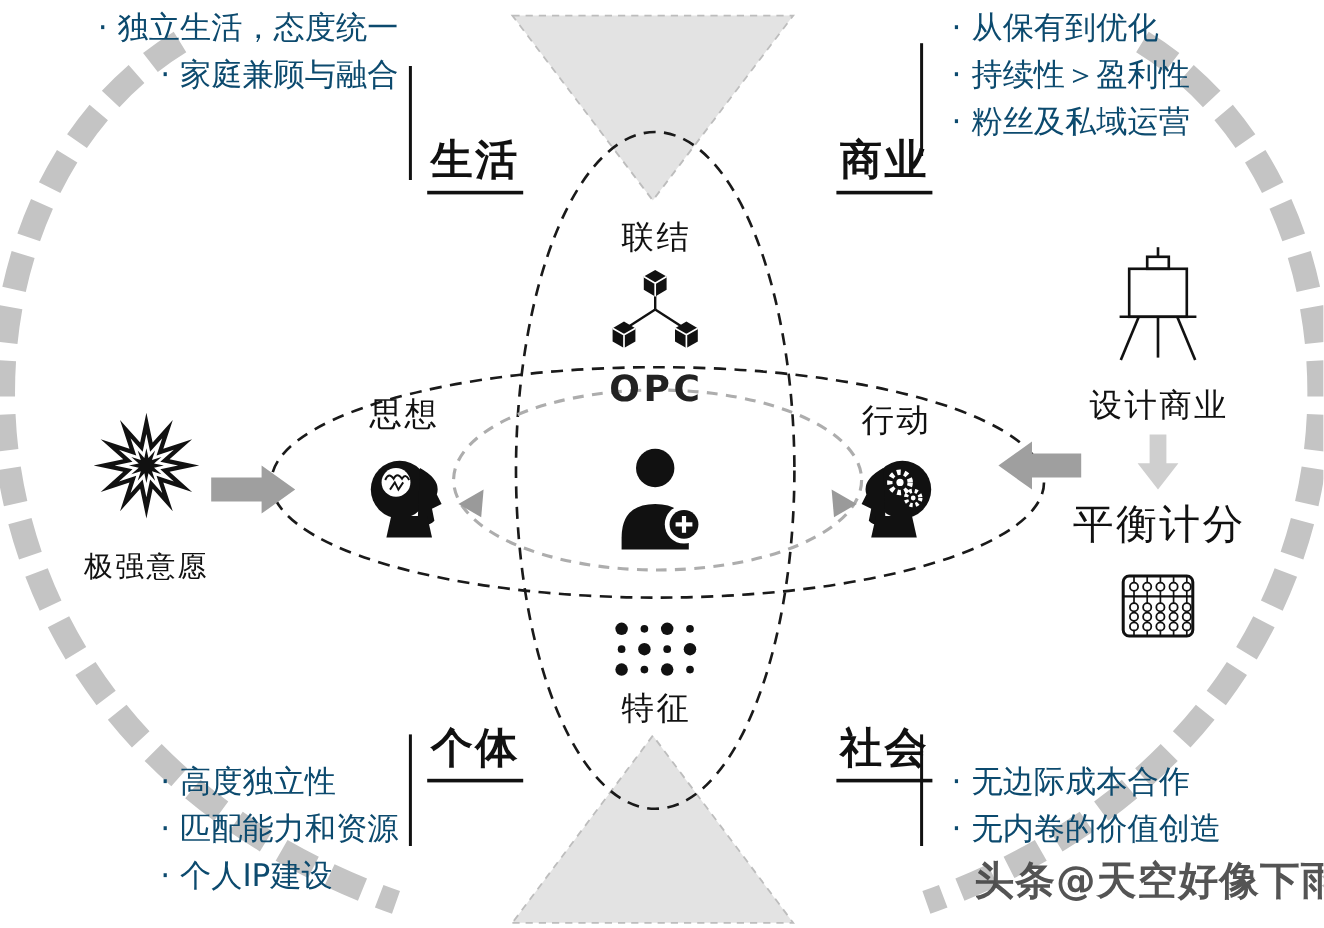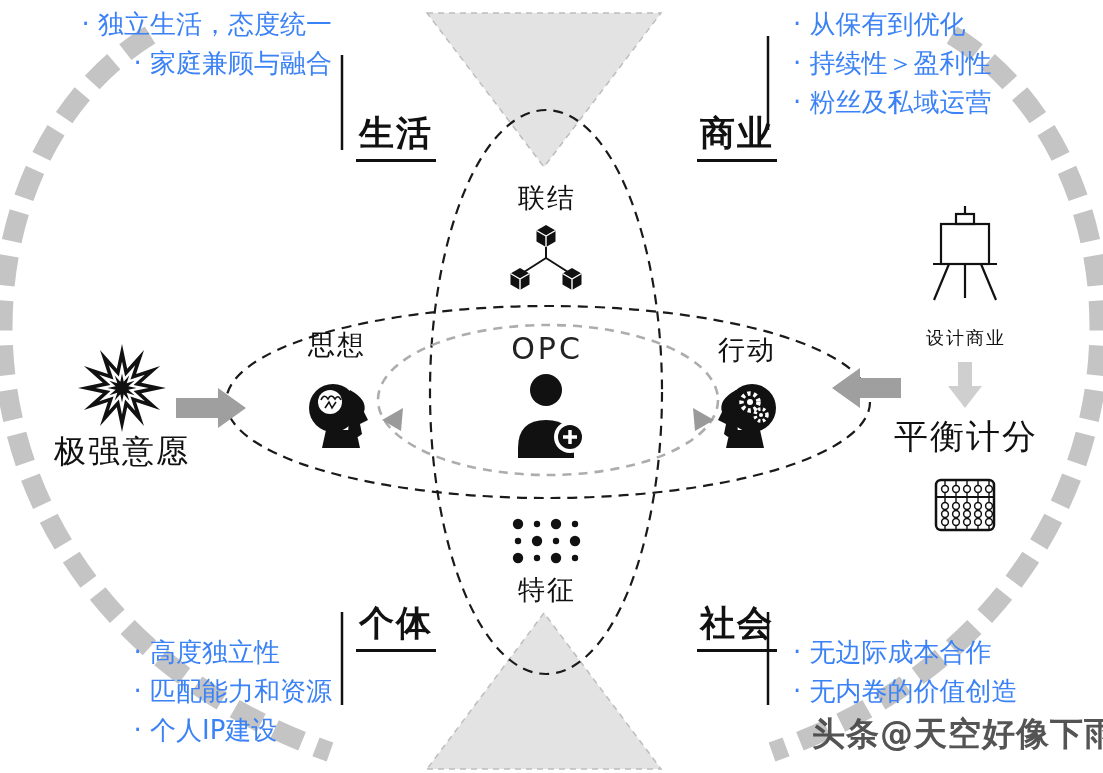--- a/index.html
+++ b/index.html
@@ -1,44 +1,44 @@
 <!DOCTYPE html>
 <html><head>
 <meta charset="utf-8">
 <style>
   html,body{margin:0;padding:0;background:#fff;}
   #canvas{
     position:relative;width:1103px;height:773px;background:#fff;overflow:hidden;
     font-family:"DejaVu Sans","Liberation Sans",sans-serif;color:#111;
   }
   #bg{position:absolute;left:0;top:0;}
-  .q-bullets{position:absolute;font-size:26px;line-height:39px;color:#3b82f6;white-space:nowrap;}
+  .q-bullets{position:absolute;font-size:26px;line-height:39px;color:#0c4a6e;white-space:nowrap;}
   #b-tl{top:5px;right:771px;text-align:right;}
   #b-tr{top:5px;left:793px;text-align:left;}
   #b-bl{top:633px;right:771px;text-align:left;}
   #b-br{top:633px;left:793px;text-align:left;}
   .q-label{
     position:absolute;font-weight:700;font-size:35px;color:#111;
     border-bottom:3px solid #111;padding:0 3px 2px 3px;letter-spacing:2px;white-space:nowrap;
   }
   #q-life{left:356px;top:110px;}
   #q-business{left:697px;top:110px;}
   #q-individual{left:356px;top:600px;}
   #q-society{left:697px;top:600px;}
   .node-label{
     position:absolute;font-size:27px;color:#111;transform:translate(-50%,-50%);
     letter-spacing:2px;white-space:nowrap;
   }
-  #n-center{left:547px;top:348px;font-size:30px;letter-spacing:3px;color:#222;}
+  #n-center{left:547px;top:325px;font-size:30px;letter-spacing:3px;color:#222;font-weight:bold;}
   #n-top{left:547px;top:198px;}
   #n-bottom{left:547px;top:590px;}
   #n-left{left:337px;top:345px;}
   #n-right{left:747px;top:350px;}
-  #s-left{left:122px;top:452px;font-size:32px;}
-  #s-design{left:966px;top:338px;font-size:18px;}
+  #s-left{left:122px;top:472px;font-size:24px;}
+  #s-design{left:966px;top:338px;font-size:27px;}
   #s-balance{left:966px;top:437px;font-size:34px;text-align:center;}
   #watermark{
     position:absolute;left:812px;top:712px;font-size:33px;font-weight:700;
     color:#464646;letter-spacing:1px;opacity:.92;white-space:nowrap;
   }
 </style>
 </head>
 <body>
 
 <div id="canvas">

